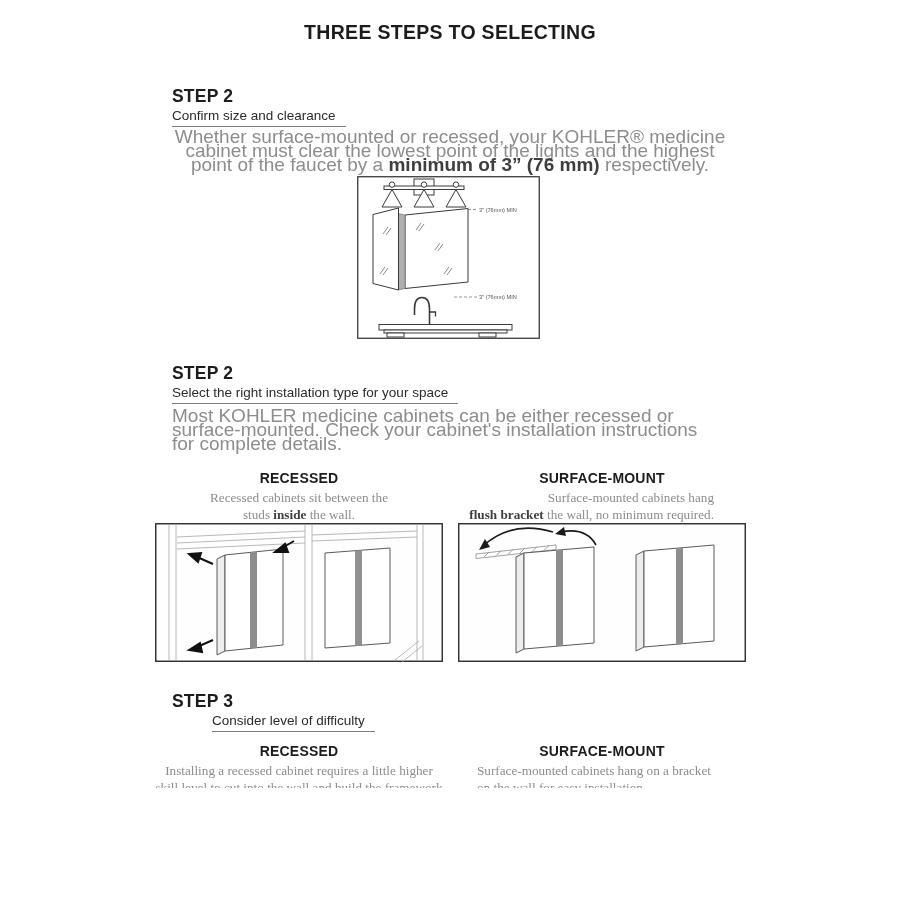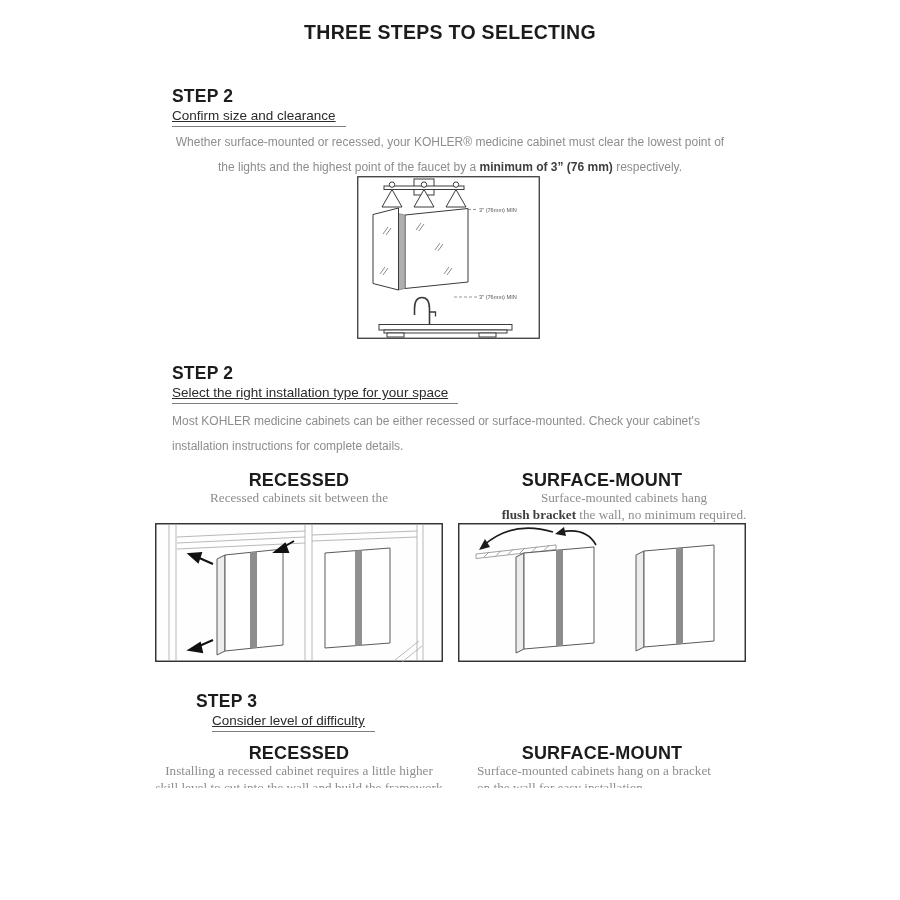--- a/index.html
+++ b/index.html
@@ -7,44 +7,44 @@
         font-family:"Liberation Sans","DejaVu Sans",sans-serif;color:#1d1d1d;}
   .abs{position:absolute;}
 
   
   #title{top:20px;left:0;width:900px;text-align:center;font-weight:bold;
          font-size:19.5px;line-height:25px;letter-spacing:.3px;color:var(--heading,#1c1c1c);}
 
   
   .step-heading{font-size:17.5px;font-weight:bold;color:var(--heading,#1c1c1c);letter-spacing:.2px;}
   .step-sub{font-size:13.5px;color:#2b2b2b;}
-  .step-sub .ul{display:inline-block;border-bottom:1.5px solid #7d7d7d;padding:0 10px 3px 0;text-decoration:underline;}
-  .body-text{font-size:12px;line-height:25px;color:var(--body,#8d8d8d);}
+  .step-sub .ul{display:inline-block;border-bottom:1.5px solid #7d7d7d;padding:0 10px 3px 0;}
+  .body-text{font-size:19px;line-height:14px;color:var(--body,#8d8d8d);}
   .body-text b{color:#3e3e3e;font-weight:bold;}
-  .col-title{font-size:18px;font-weight:bold;color:var(--heading,#1c1c1c);text-align:center;letter-spacing:.2px;}
+  .col-title{font-size:14px;font-weight:bold;color:var(--heading,#1c1c1c);text-align:center;letter-spacing:.2px;}
   .col-caption{font-size:13.2px;line-height:16.5px;color:var(--body,#8d8d8d);text-align:center;font-family:Liberation Serif, serif;}
   .col-caption b{color:#3e3e3e;}
 
   #step1-heading{left:172px;top:86px;}
   #step1-sub{left:172px;top:108px;}
   #step1-desc{left:171px;top:130px;width:558px;text-align:center;}
   #clearance-diagram{left:357px;top:176px;}
 
   #step2-heading{left:172px;top:363px;}
   #step2-sub{left:172px;top:385px;}
   #step2-desc{left:172px;top:409px;width:535px;}
 
   #s2-recessed-title{left:157px;top:470px;width:284px;}
   #s2-surface-title{left:460px;top:470px;width:284px;}
   #s2-recessed-caption{left:193px;top:490px;width:212px;}
-  #s2-surface-caption{left:489px;top:490px;width:270px;}
+  #s2-surface-caption{left:444px;top:490px;width:270px;text-align:right;}
   #recessed-illustration{left:155px;top:523px;}
   #surface-illustration{left:458px;top:523px;}
 
-  #step3-heading{left:172px;top:691px;margin-left:24px;}
+  #step3-heading{left:172px;top:691px;}
   #step3-sub{left:172px;top:713px;margin-left:40px;}
   #s3-recessed-title{left:157px;top:743px;width:284px;}
   #s3-surface-title{left:460px;top:743px;width:284px;}
   #s3-recessed-desc{left:153px;top:763px;width:292px;}
   #s3-surface-desc{left:477px;top:763px;width:250px;text-align:left;}
 
   .difficulty-label{font-size:13.5px;font-weight:bold;color:var(--heading,#1c1c1c);text-align:left;letter-spacing:.3px;}
   #s3-recessed-diff-label{left:157px;top:832px;width:284px;}
   #s3-surface-diff-label{left:460px;top:832px;width:284px;}
   .nut-row{display:flex;justify-content:center;gap:10px;}
@@ -128,20 +128,21 @@
   <div id="step2-sub" class="abs step-sub">
     <span class="ul">Select the right installation type for your space</span>
   </div>
   <div id="step2-desc" class="abs body-text">Most KOHLER medicine cabinets can be either recessed or surface-mounted. Check your cabinet's installation instructions for complete details.</div>
 
   <div id="s2-recessed-title" class="abs col-title">RECESSED</div>
   <div id="s2-surface-title" class="abs col-title">SURFACE-MOUNT</div>
 
   <div id="s2-recessed-caption" class="abs col-caption">
     <span style="display:block">Recessed cabinets sit between the</span>
+    <span style="display:block"><span>studs </span><b>inside</b><span> the wall.</span></span>
   </div>
   <div id="s2-surface-caption" class="abs col-caption">
     <span style="display:block">Surface-mounted cabinets hang</span>
     <span style="display:block"><b>flush bracket</b><span> the wall, no minimum required.</span></span>
   </div>
 
   <svg id="recessed-illustration" class="abs" width="288" height="139" viewBox="0 0 288 139">
     <rect x="0.75" y="0.75" width="286.5" height="137.5" fill="#fefefe" stroke="#2b2b2b" stroke-width="1.4"></rect>
     <g stroke="#a7a7a7" stroke-width="0.8" fill="none">
       <line x1="14" y1="2" x2="14" y2="137"></line>

